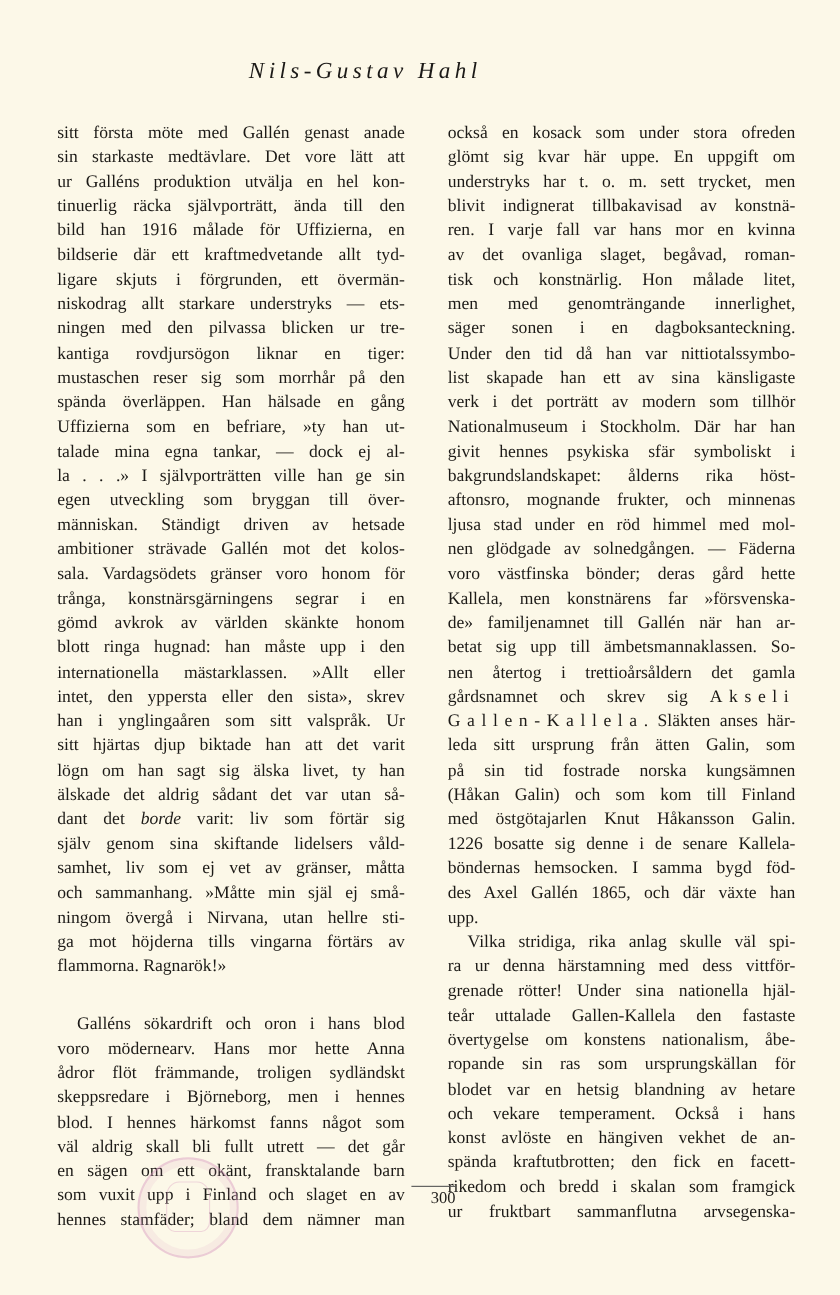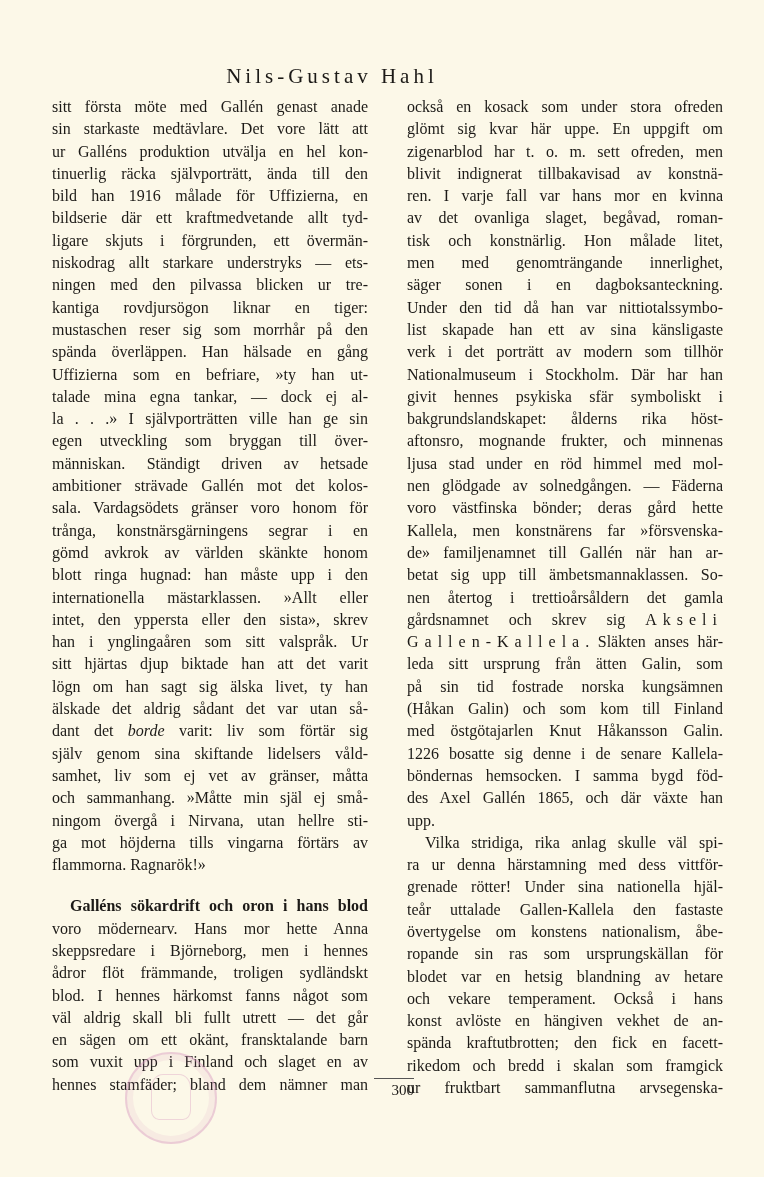--- a/index.html
+++ b/index.html
@@ -6,36 +6,36 @@
     body {
       width: 764px; height: 1177px;
       background: #fcf8e8;
       position: relative; overflow: hidden;
       font-family: "Liberation Serif", "DejaVu Serif", serif;
       color: #1c1a17;
     }
     .header {
       position: absolute; top: 52px; left: 0; width: 664px;
       text-align: center;
-      font-size: 21px; letter-spacing: 4px; margin-top: 12px;
+      font-style: italic; font-size: 21px; letter-spacing: 4px;
     }
     .col {
-      position: absolute; top: 96px; width: 316px;
+      position: absolute; top: 110px; width: 316px;
       font-size: 16px; line-height: 22.3px;
     }
     .col.left { left: 52px; }
     .col.right { left: 407px; }
     .line {
       display: block; white-space: nowrap;
       text-align: justify; text-align-last: justify;
       height: 22.3px; overflow: visible;
     }
     .line.last { text-align-last: left; }
     .line.indent { padding-left: 18px; }
-    .line.gap { margin-top: 19px; font-weight: bold; }
+    .line.gap { margin-top: 30px; }
     .spaced { letter-spacing: 6px; }
     em { font-style: italic; }
     .folio {
       position: absolute; top: 1078px; left: 374px; width: 40px;
       text-align: right; font-size: 15px;
       border-top: 1px solid #555; padding-top: 3px;
     }
     .stamp {
       position: absolute; left: 125px; top: 1052px;
       width: 88px; height: 88px; border-radius: 50%;
@@ -84,32 +84,32 @@
     <span class="line ">älskade det aldrig sådant det var utan så-</span>
     <span class="line "><span>dant det </span><em>borde</em><span> varit: liv som förtär sig</span></span>
     <span class="line ">själv genom sina skiftande lidelsers våld-</span>
     <span class="line ">samhet, liv som ej vet av gränser, måtta</span>
     <span class="line ">och sammanhang. »Måtte min själ ej små-</span>
     <span class="line ">ningom övergå i Nirvana, utan hellre sti-</span>
     <span class="line ">ga mot höjderna tills vingarna förtärs av</span>
     <span class="line last">flammorna. Ragnarök!»</span>
     <span class="line indent gap">Galléns sökardrift och oron i hans blod</span>
     <span class="line ">voro mödernearv. Hans mor hette Anna</span>
+    <span class="line ">ådror flöt främmande, troligen sydländskt</span>
     <span class="line ">skeppsredare i Björneborg, men i hennes</span>
-    <span class="line ">ådror flöt främmande, troligen sydländskt</span>
     <span class="line ">blod. I hennes härkomst fanns något som</span>
     <span class="line ">väl aldrig skall bli fullt utrett — det går</span>
     <span class="line ">en sägen om ett okänt, fransktalande barn</span>
     <span class="line ">som vuxit upp i Finland och slaget en av</span>
     <span class="line ">hennes stamfäder; bland dem nämner man</span>
   </div>
 <div class="col right" id="rightcol">
     <span class="line ">också en kosack som under stora ofreden</span>
     <span class="line ">glömt sig kvar här uppe. En uppgift om</span>
-    <span class="line ">zigenarblod har t. o. m. sett ofreden, men</span>
+    <span class="line ">understryks har t. o. m. sett trycket, men</span>
     <span class="line ">blivit indignerat tillbakavisad av konstnä-</span>
     <span class="line ">ren. I varje fall var hans mor en kvinna</span>
     <span class="line ">av det ovanliga slaget, begåvad, roman-</span>
     <span class="line ">tisk och konstnärlig. Hon målade litet,</span>
     <span class="line ">men med genomträngande innerlighet,</span>
     <span class="line ">säger sonen i en dagboksanteckning.</span>
     <span class="line ">Under den tid då han var nittiotalssymbo-</span>
     <span class="line ">list skapade han ett av sina känsligaste</span>
     <span class="line ">verk i det porträtt av modern som tillhör</span>
     <span class="line ">Nationalmuseum i Stockholm. Där har han</span>

